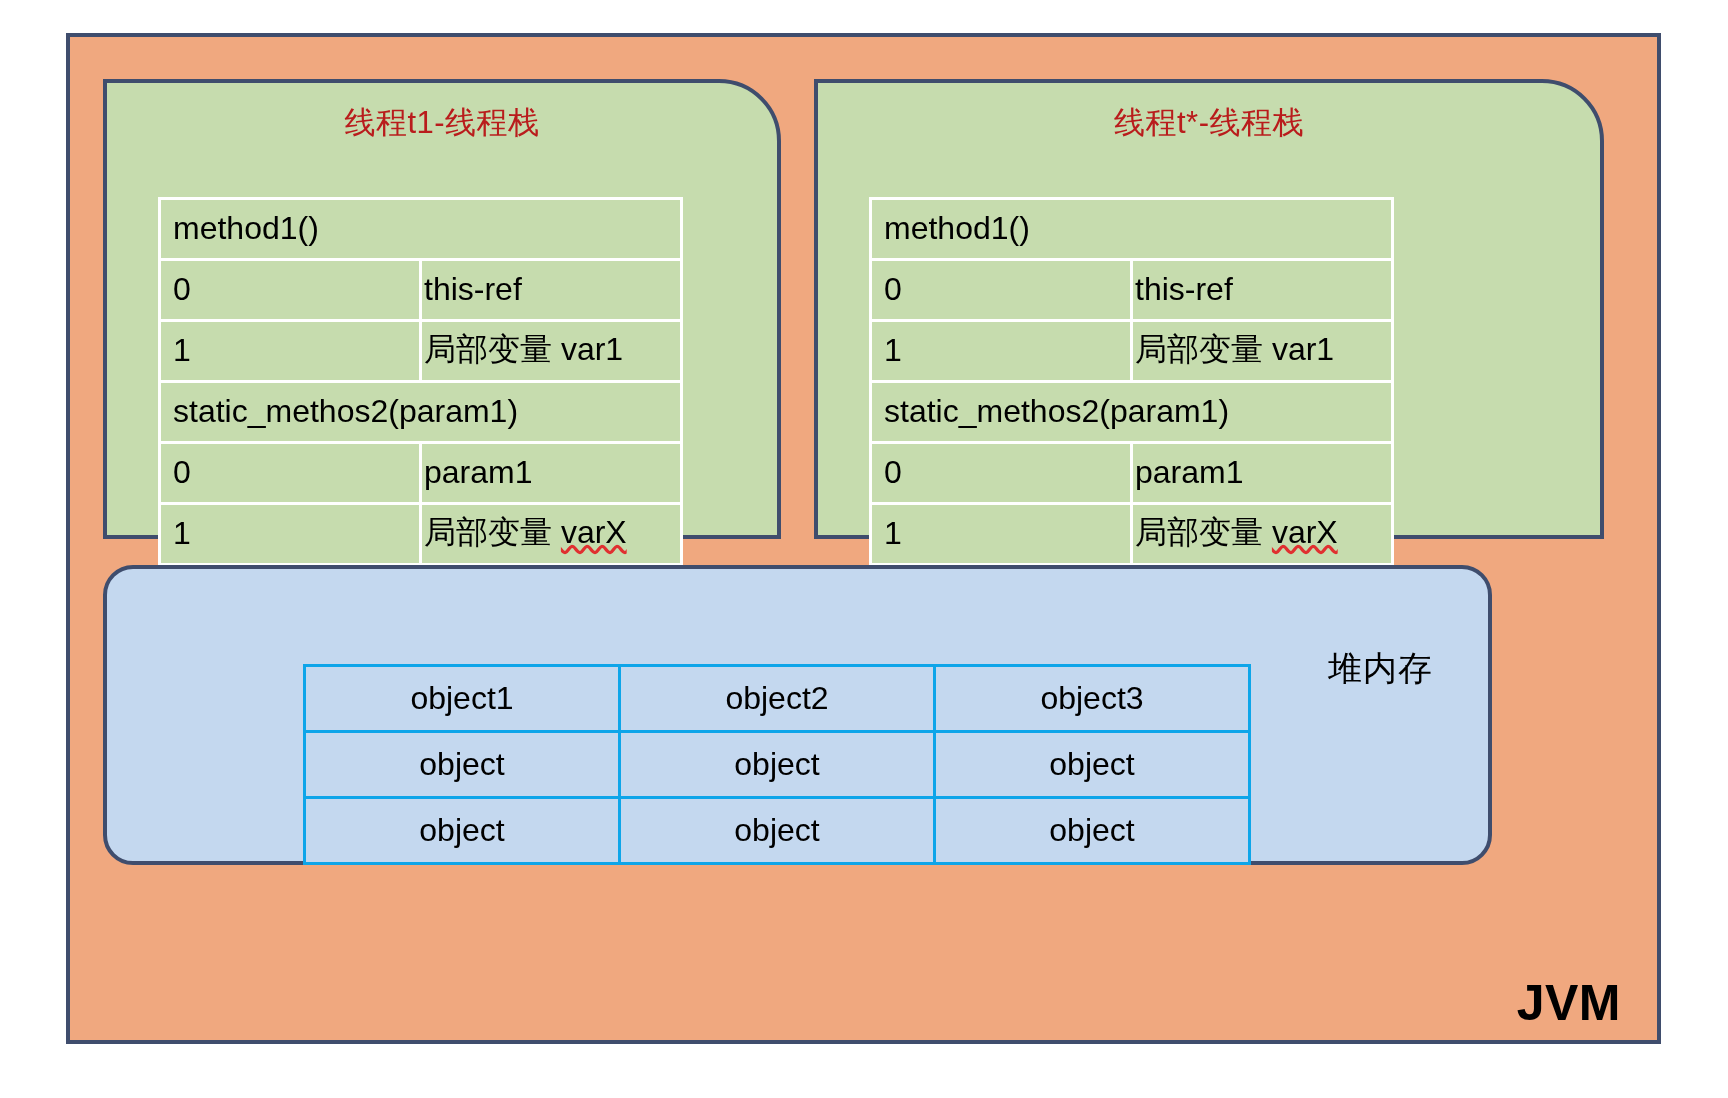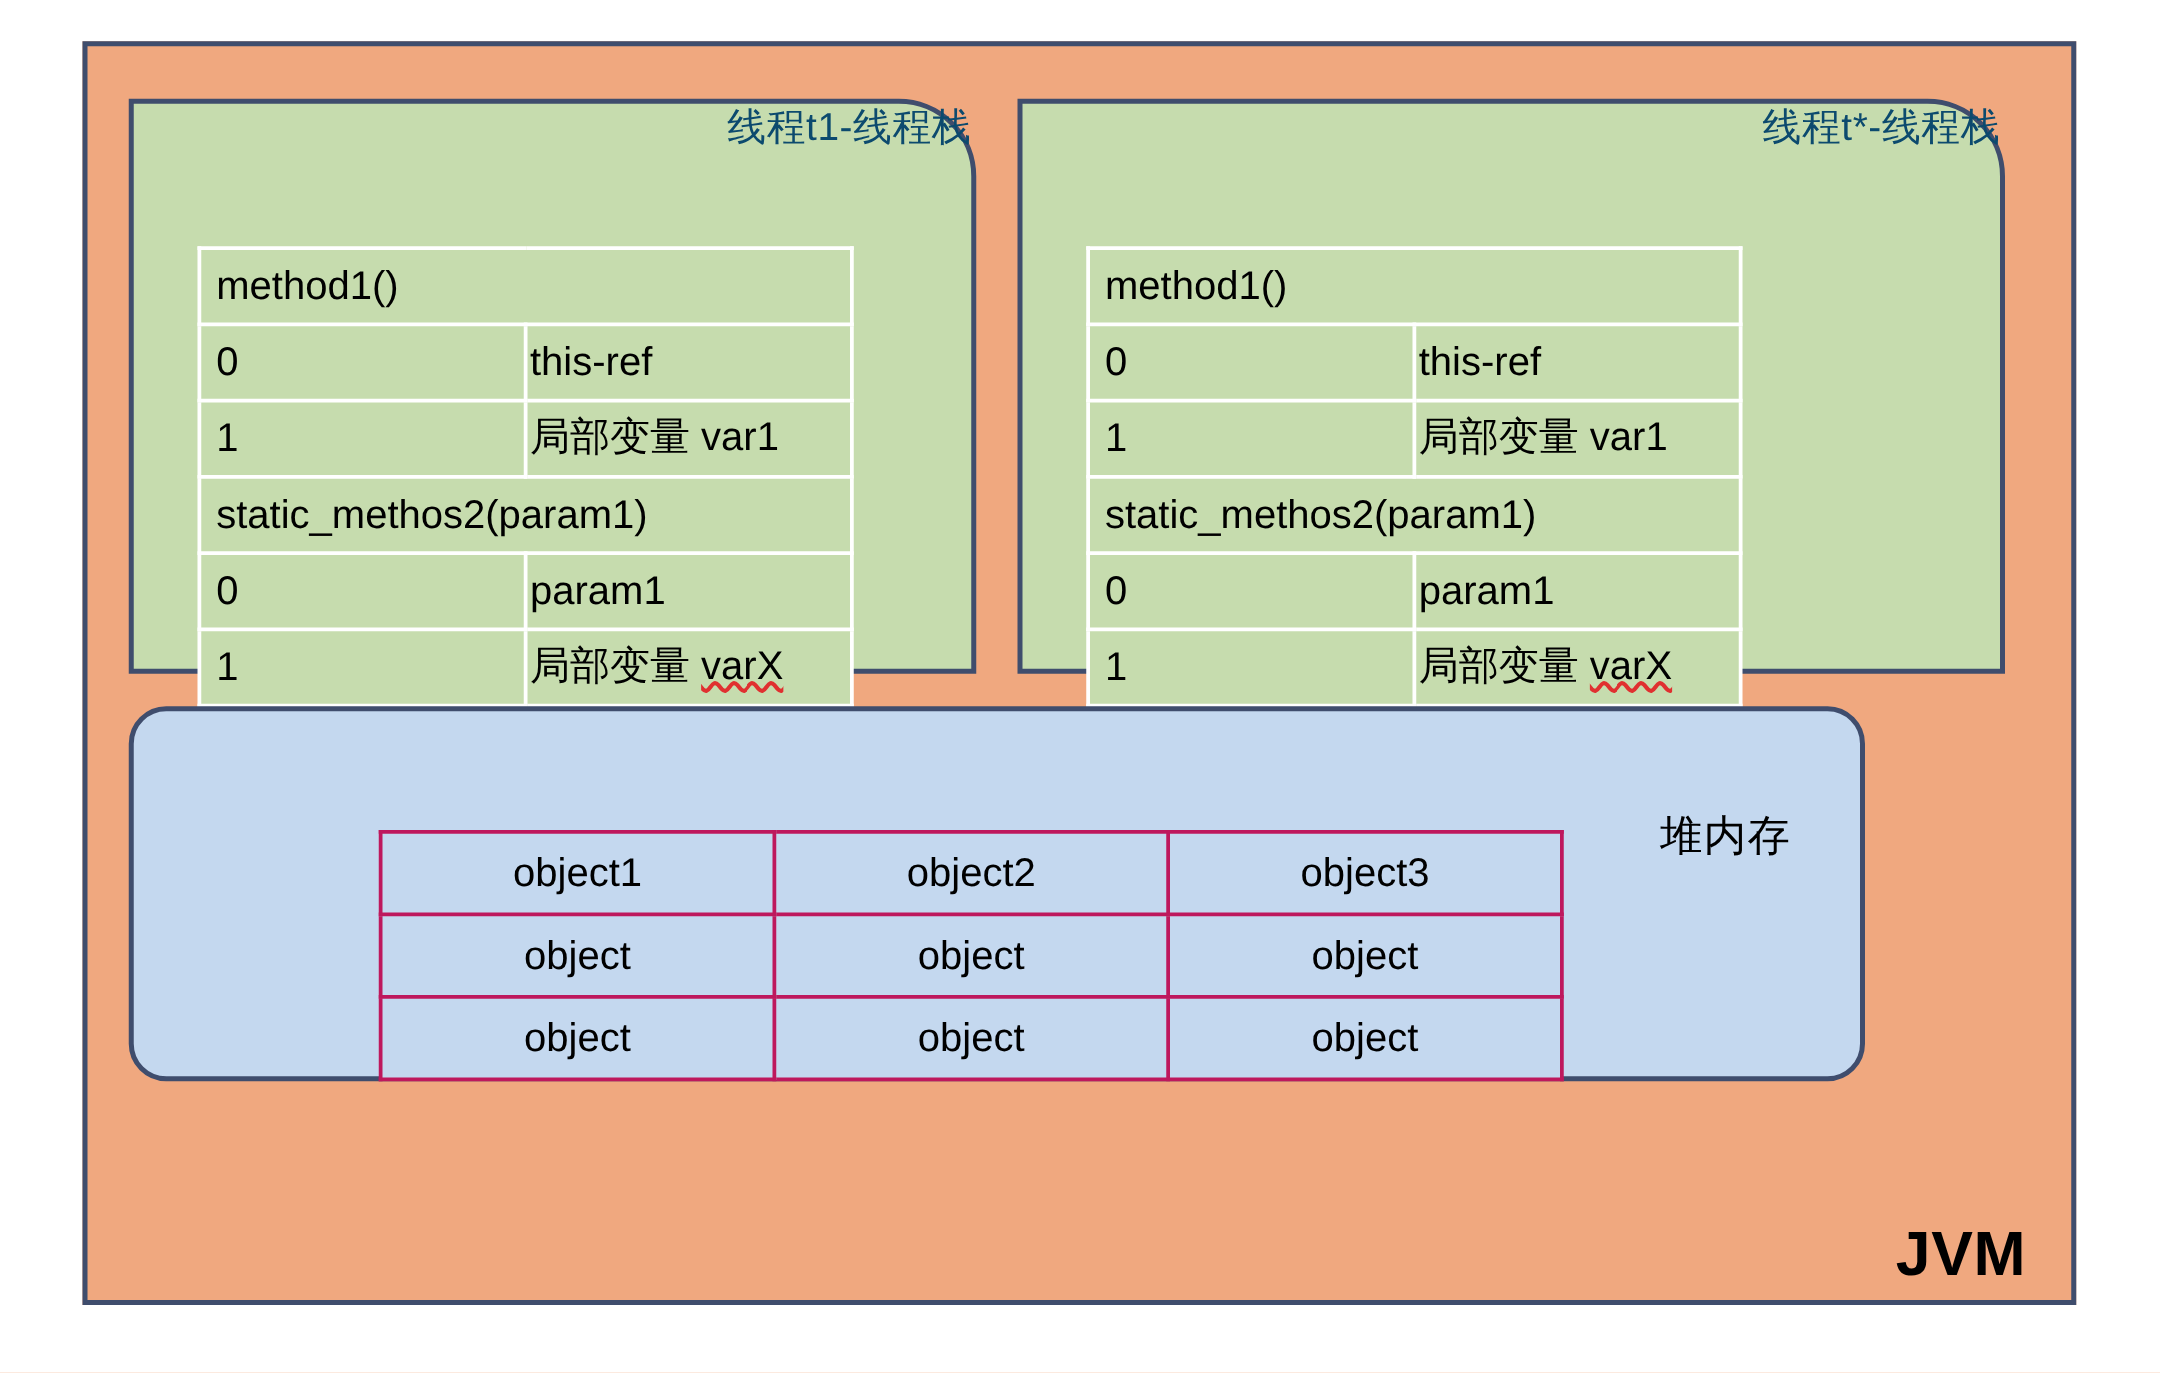--- a/index.html
+++ b/index.html
@@ -42,23 +42,24 @@
     position: absolute;
     background: #c6dcae;
     border: 4px solid #3f4d6d;
     box-sizing: border-box;
     border-radius: 0 62px 0 0;
   }
   .stack-panel.left  { left: 33px;  top: 42px; width: 678px; height: 460px; }
   .stack-panel.right { left: 744px; top: 42px; width: 790px; height: 460px; }
 
   .stack-title {
-    text-align: right;
+    text-align: center;
     font-size: 31px;
-    color: #0c4a6e;
+    color: #b91c1c;
+    margin-top: 21px;
     line-height: 1.2;
     letter-spacing: 0.5px;
   }
 
   
   .frame-table {
     position: absolute;
     left: 51px;
     top: 114px;
     width: 525px;
@@ -106,21 +107,21 @@
 
   .heap-table {
     position: absolute;
     left: 196px;
     top: 95px;
     width: 948px;
     border-collapse: collapse;
     table-layout: fixed;
   }
   .heap-table td {
-    border: 3px solid #be185d;
+    border: 3px solid #0ea5e9;
     text-align: center;
     font-size: 32px;
     color: #000000;
     height: 61px;
     background: #c4d8ef;
   }
 </style>
 </head>
 <body>
 

